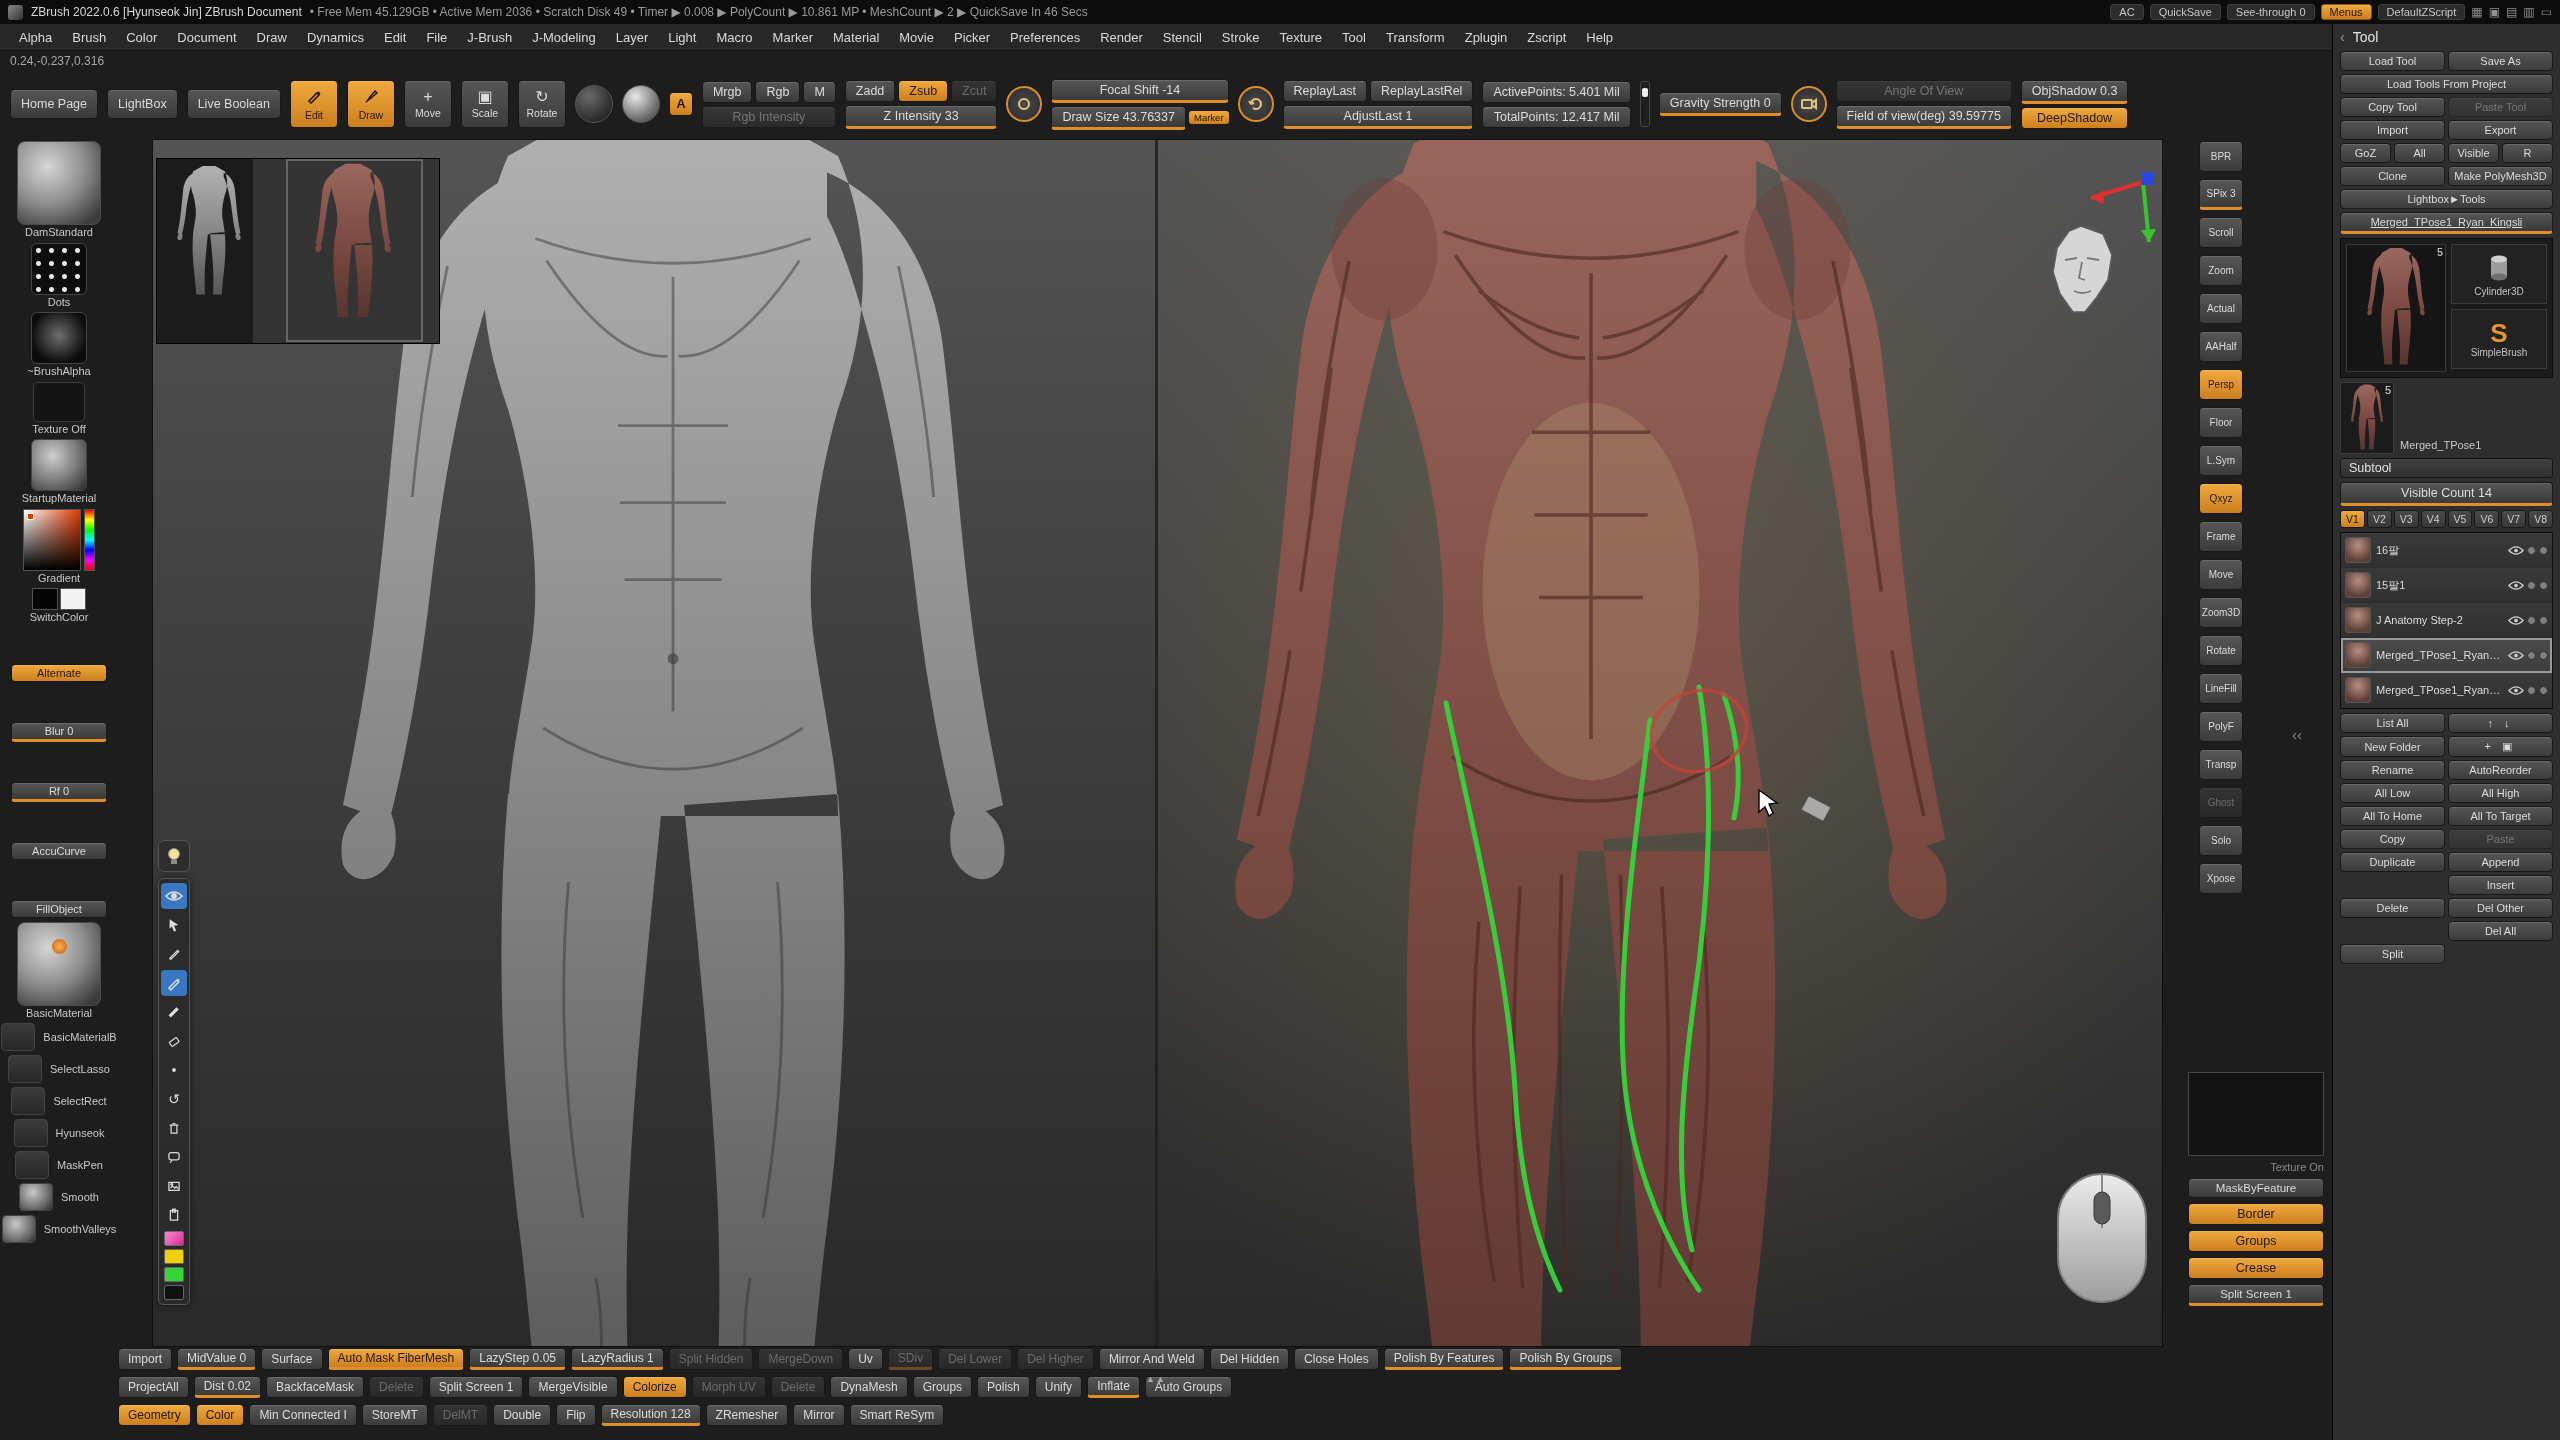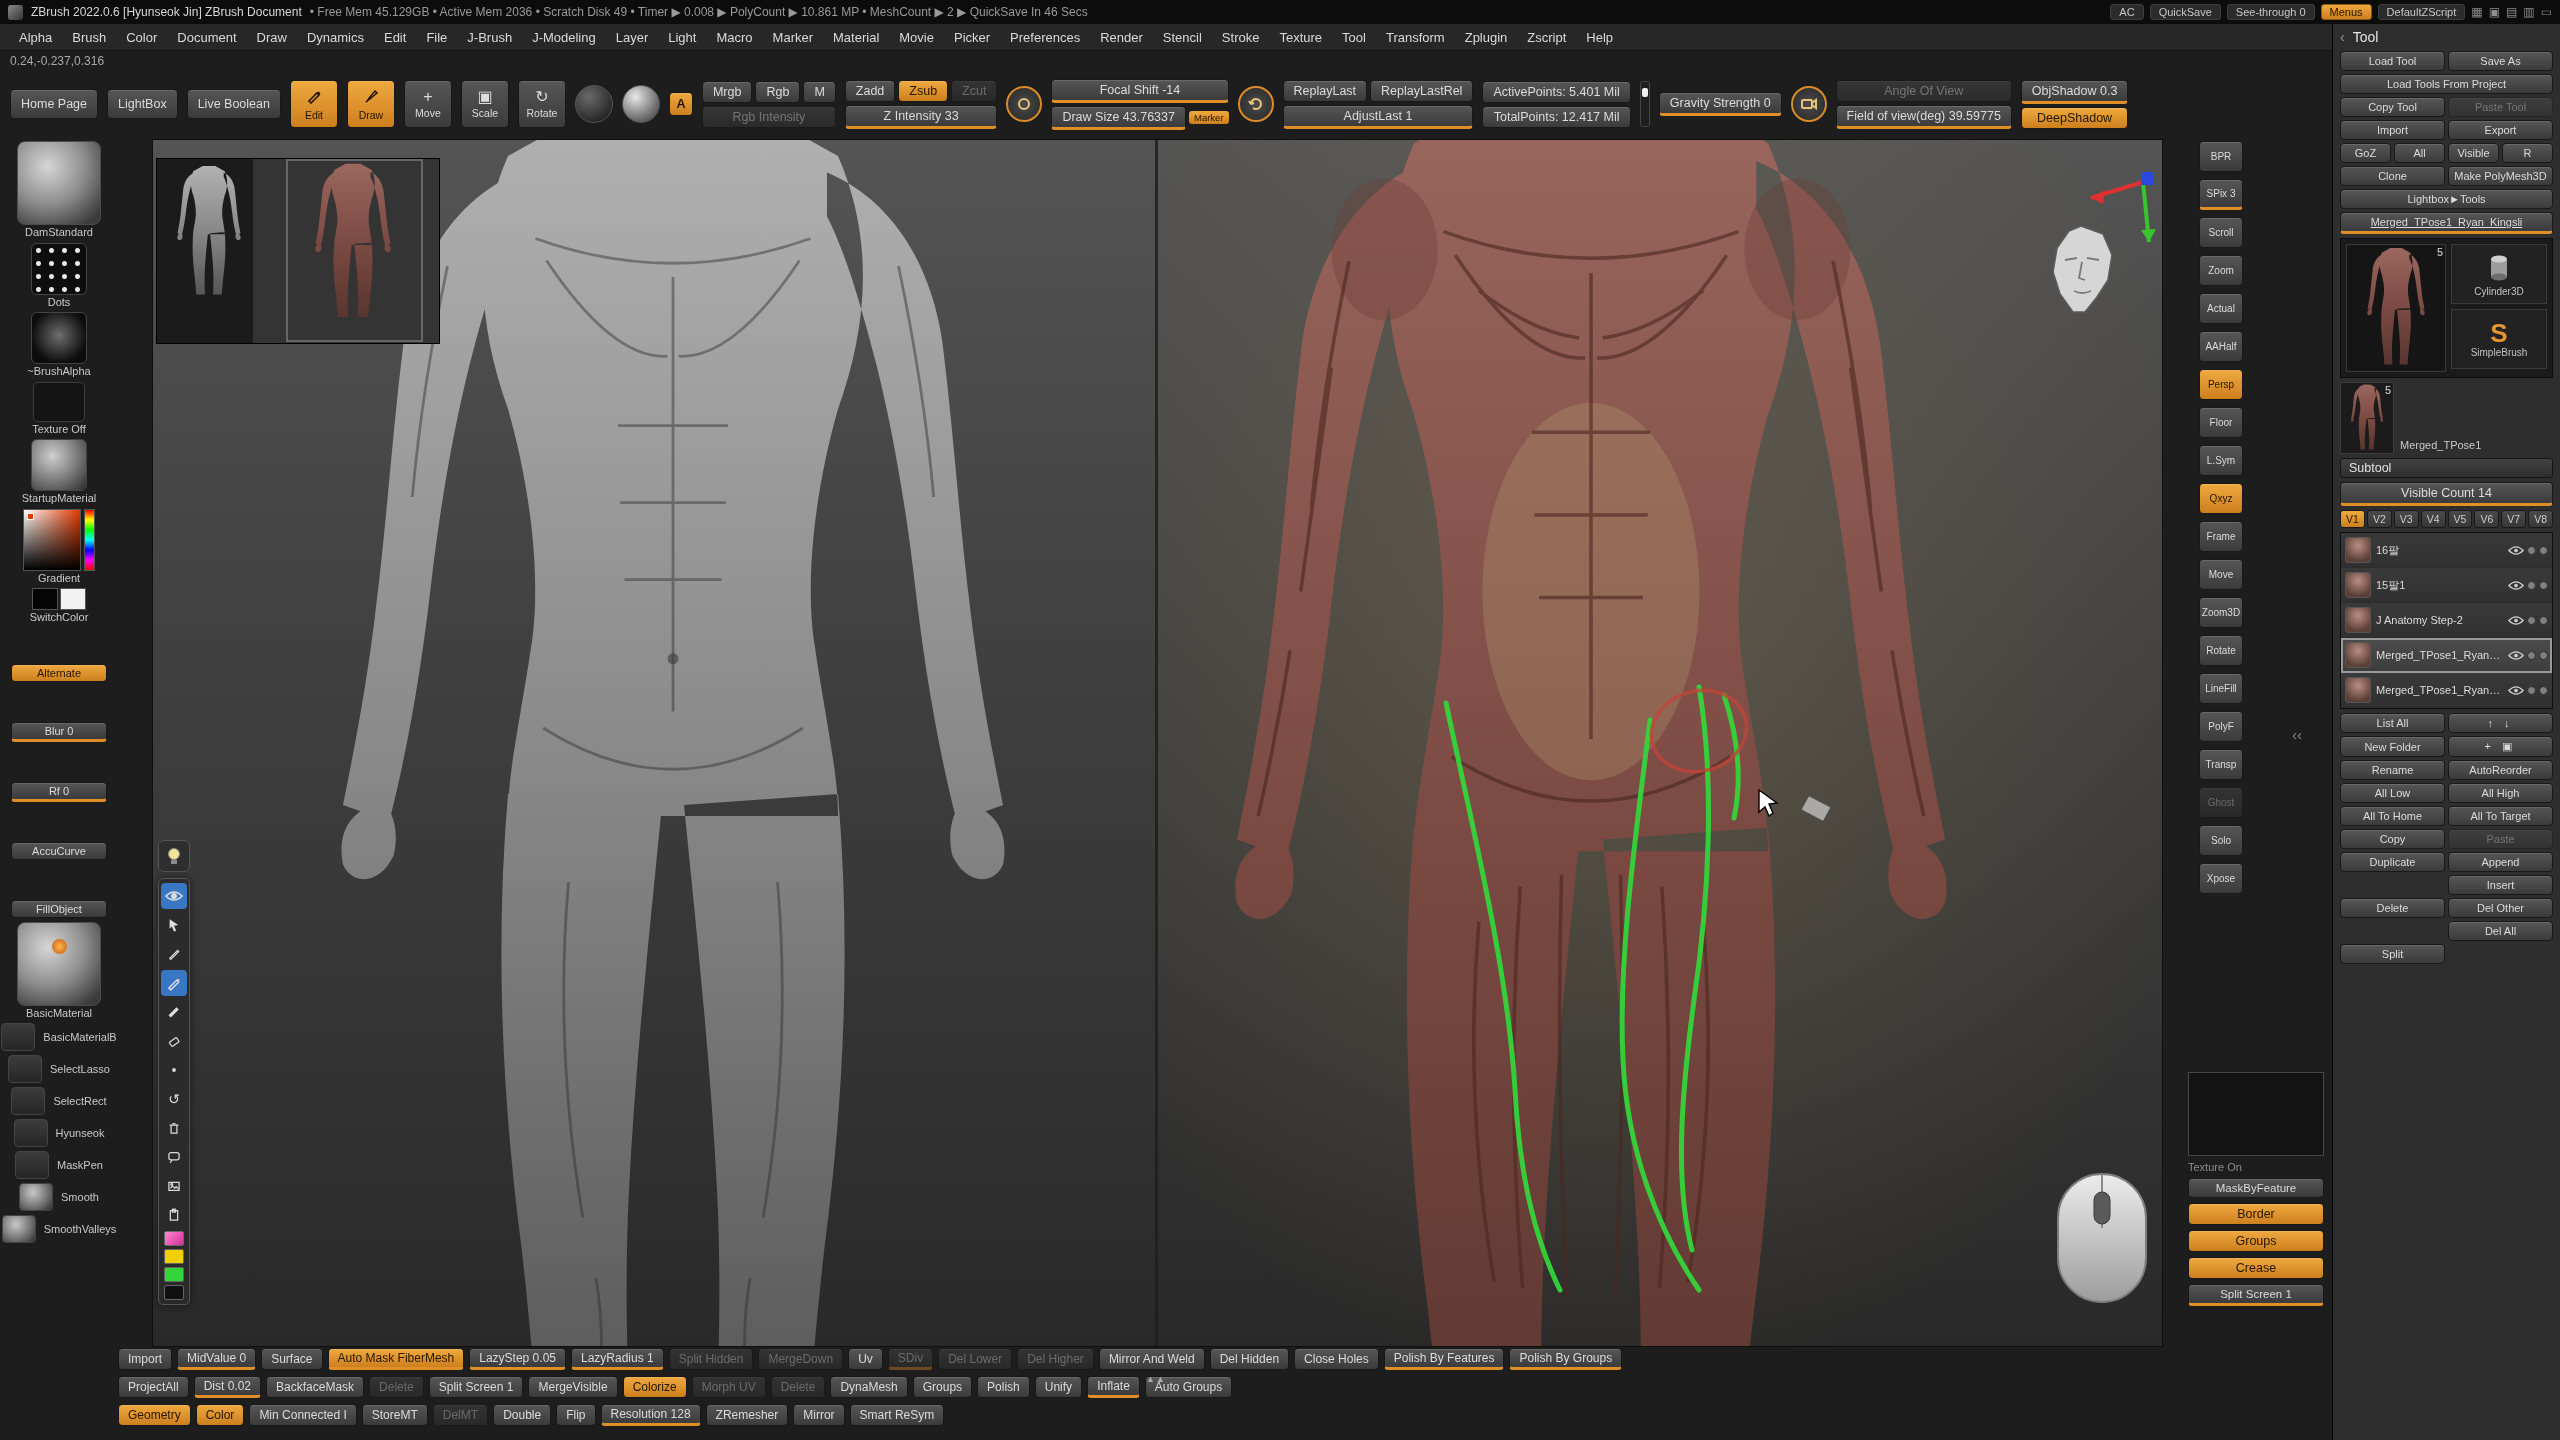--- a/index.html
+++ b/index.html
@@ -87,21 +87,21 @@
 .ai{width:26px;height:26px;border-radius:4px;display:flex;align-items:center;justify-content:center;color:#ddd;font-size:14px;}
 .ai svg{stroke:#ddd;fill:none;stroke-width:1.7;}
 .ai.sel{background:#3a77c2;}
 .chip{width:20px;height:15px;border:1px solid #666;border-radius:2px;}
 
 
 .right-shelf{position:absolute;left:2198px;top:141px;width:46px;display:flex;flex-direction:column;gap:7px;align-items:center;}
 .shelf-btn{width:44px;min-height:31px;font-size:10px;padding:2px 1px;text-align:center;}
 .right-lower{position:absolute;left:2188px;top:1072px;width:136px;display:flex;flex-direction:column;gap:5px;}
 .texture-preview{height:84px;background:#131313;border:1px solid #474747;}
-.dim-label{font-size:11px;color:#8b8b8b;text-align:left;}
+.dim-label{font-size:11px;color:#8b8b8b;text-align:right;}
 .collapse2{position:absolute;left:2292px;top:726px;color:#8a8a8a;font-size:15px;}
 
 
 .tool-panel{position:absolute;left:2332px;top:24px;width:228px;bottom:0;background:#2e2e2e;border-left:1px solid #000;padding:3px 7px;display:flex;flex-direction:column;gap:4px;overflow:hidden;}
 .tp-header{display:flex;align-items:center;gap:8px;color:#e4e4e4;font-size:14px;padding:2px 0;}
 .tp-header .arrow{color:#9a9a9a;}
 .tp-grid{display:grid;grid-template-columns:repeat(4,1fr);gap:3px;}
 .tp-grid .zb{font-size:11px;padding:3px 2px;overflow:hidden;}
 .w1{grid-column:span 1;}.w2{grid-column:span 2;}.w4{grid-column:span 4;}.col2{grid-column:3/span 2;}
 .toolname{font-size:10.5px;text-decoration:underline;}

